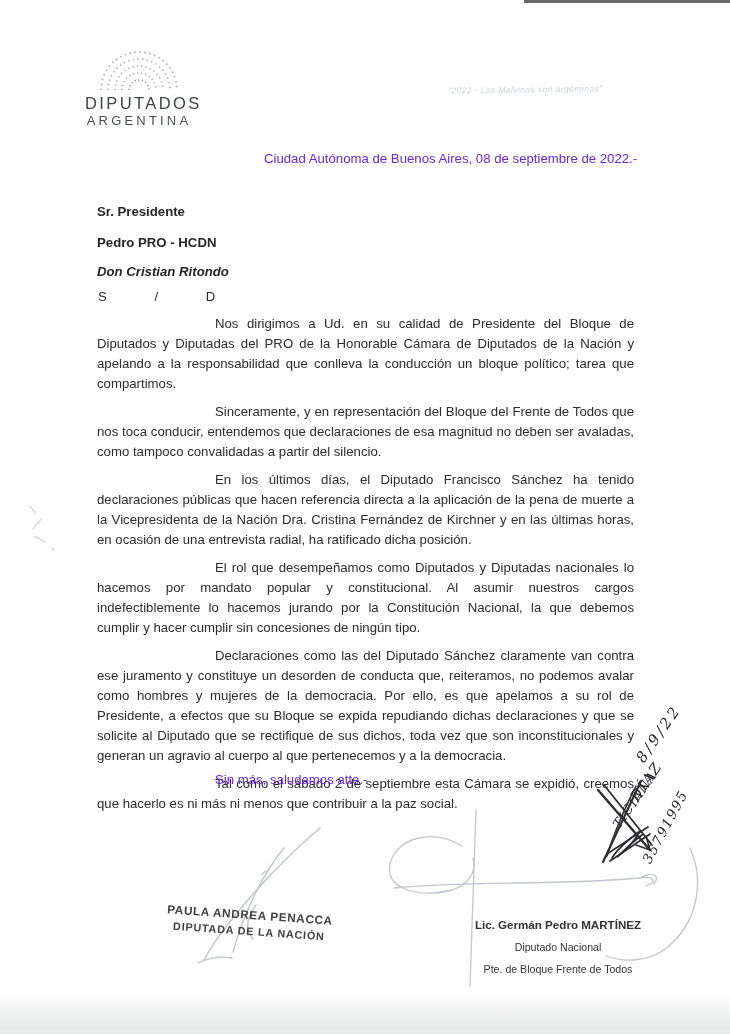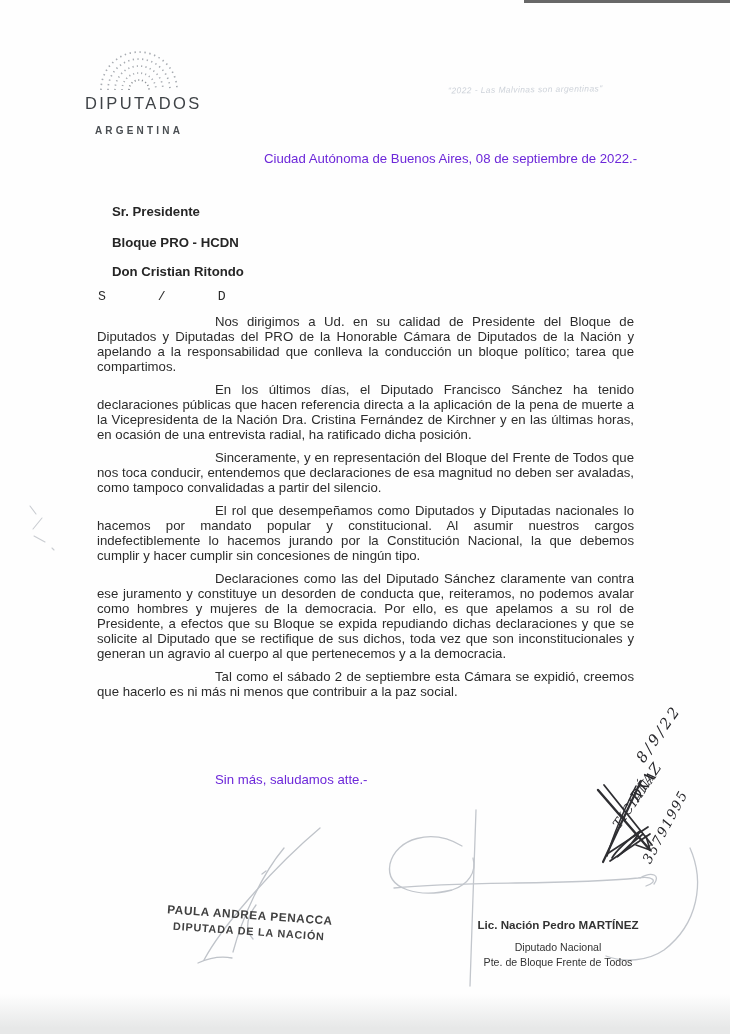--- a/index.html
+++ b/index.html
@@ -5,54 +5,54 @@
   html,body{margin:0;padding:0;background:#888;}
   .page{
     position:relative;width:730px;height:1034px;margin:0 auto;
     background:#fefefe;overflow:hidden;
     font-family:"Liberation Sans",sans-serif;color:#2d2d2d;
   }
   
   .logo{position:absolute;left:85px;top:40px;width:108px;text-align:center;}
   .logo-arc{display:block;margin:0 auto 2px auto;}
   .logo-title{font-size:16.5px;letter-spacing:2.4px;font-weight:500;color:#3f4347;}
-  .logo-sub{font-size:10px;letter-spacing:3.2px;font-weight:700;color:#4a4e52;margin-top:12px;}
+  .logo-sub{font-size:13px;letter-spacing:3.2px;font-weight:400;color:#4a4e52;margin-top:0;}
   .motto{
     position:absolute;left:448px;top:84px;width:210px;
     font-size:8.5px;font-style:italic;letter-spacing:.4px;
     color:#ced3da;transform:rotate(-.8deg);
   }
   .edge-line{position:absolute;left:524px;top:0;width:206px;height:3px;background:#4d4d4d;opacity:.85;}
   
   .dateline{position:absolute;left:264px;top:151px;font-size:13.2px;color:#6d28d9;}
-  .addr{position:absolute;left:97px;font-size:13.2px;font-weight:bold;color:#262626;margin-left:15px;}
-  .addr1{top:204px;} .addr2{top:235px;} .addr3{top:264px;}
-  .sd{position:absolute;left:98px;top:289px;font-size:13.2px;color:#2b2b2b;font-family:Liberation Mono, monospace;}
+  .addr{position:absolute;left:97px;font-size:13.2px;font-weight:bold;color:#262626;}
+  .addr1{top:204px;} .addr2{top:235px;} .addr3{top:264px;font-style:italic;}
+  .sd{position:absolute;left:98px;top:289px;font-size:13.2px;color:#2b2b2b;}
   .sd span{display:inline-block;}
   .sd .sl{margin:0 0 0 44px;} .sd .dd{margin-left:44px;}
   .body-text{position:absolute;left:97px;top:314px;width:537px;}
   .body-text p{
-    margin:0 0 8px 0;font-size:13.2px;line-height:15px;
+    margin:0 0 8px 0;font-size:13.2px;line-height:20px;
     text-align:justify;text-indent:118px;color:#2c2c2c;
   }
   .closing{
     position:absolute;left:97px;top:772px;width:537px;
     font-size:13.2px;text-indent:118px;color:#6d28d9;
   }
   
   .sig-left{
     position:absolute;left:152px;top:908px;width:195px;text-align:center;
     transform:rotate(4deg);color:#414141;
   }
   .sig-left .nm{font-size:11.8px;font-weight:bold;letter-spacing:.6px;}
   .sig-left .tt{font-size:10.8px;font-weight:bold;letter-spacing:.8px;margin-top:3px;}
   .sig-right{position:absolute;left:448px;top:918px;width:220px;text-align:center;color:#333;}
   .sig-right .nm{font-size:11.6px;font-weight:bold;}
   .sig-right .t1{font-size:10.6px;margin-top:10px;}
-  .sig-right .t2{font-size:10.6px;margin-top:3px;}
+  .sig-right .t2{font-size:10.6px;margin-top:10px;}
   
   .hw{
     position:absolute;font-family:"DejaVu Serif",serif;font-style:italic;
     color:#27272b;white-space:nowrap;transform-origin:0 100%;
   }
   .hw-date{left:647px;top:748px;font-size:15px;letter-spacing:3px;transform:rotate(-55deg);}
   .hw-l1{left:640px;top:788px;font-size:14.5px;letter-spacing:1.5px;transform:rotate(-55deg);}
   .hw-l2{left:622px;top:816px;font-size:13px;letter-spacing:1px;transform:rotate(-55deg);}
   .hw-num{left:653px;top:850px;font-size:13.5px;letter-spacing:1.5px;transform:rotate(-62deg);}
   .overlay{position:absolute;left:0;top:0;pointer-events:none;}
@@ -80,32 +80,32 @@
     </svg>
     <div class="logo-title">DIPUTADOS</div>
     <div class="logo-sub">ARGENTINA</div>
   </div>
 
   <div class="motto">"2022 - Las Malvinas son argentinas"</div>
 
   <div class="dateline">Ciudad Autónoma de Buenos Aires, 08 de septiembre de 2022.-</div>
 
   <div class="addr addr1">Sr. Presidente</div>
-  <div class="addr addr2">Bloque PRO - HCDN</div>
+  <div class="addr addr2">Pedro PRO - HCDN</div>
   <div class="addr addr3">Don Cristian Ritondo</div>
   <div class="sd">
     <span>S</span>
     <span class="sl">/</span>
     <span class="dd">D</span>
   </div>
 
   <div class="body-text">
     <p>Nos dirigimos a Ud. en su calidad de Presidente del Bloque de Diputados y Diputadas del PRO de la Honorable Cámara de Diputados de la Nación y apelando a la responsabilidad que conlleva la conducción un bloque político; tarea que compartimos.</p>
+    <p>Sinceramente, y en representación del Bloque del Frente de Todos que nos toca conducir, entendemos que declaraciones de esa magnitud no deben ser avaladas, como tampoco convalidadas a partir del silencio.</p>
     <p>En los últimos días, el Diputado Francisco Sánchez ha tenido declaraciones públicas que hacen referencia directa a la aplicación de la pena de muerte a la Vicepresidenta de la Nación Dra. Cristina Fernández de Kirchner y en las últimas horas, en ocasión de una entrevista radial, ha ratificado dicha posición.</p>
-    <p>Sinceramente, y en representación del Bloque del Frente de Todos que nos toca conducir, entendemos que declaraciones de esa magnitud no deben ser avaladas, como tampoco convalidadas a partir del silencio.</p>
     <p>El rol que desempeñamos como Diputados y Diputadas nacionales lo hacemos por mandato popular y constitucional. Al asumir nuestros cargos indefectiblemente lo hacemos jurando por la Constitución Nacional, la que debemos cumplir y hacer cumplir sin concesiones de ningún tipo.</p>
     <p>Declaraciones como las del Diputado Sánchez claramente van contra ese juramento y constituye un desorden de conducta que, reiteramos, no podemos avalar como hombres y mujeres de la democracia. Por ello, es que apelamos a su rol de Presidente, a efectos que su Bloque se expida repudiando dichas declaraciones y que se solicite al Diputado que se rectifique de sus dichos, toda vez que son inconstitucionales y generan un agravio al cuerpo al que pertenecemos y a la democracia.</p>
     <p>Tal como el sábado 2 de septiembre esta Cámara se expidió, creemos que hacerlo es ni más ni menos que contribuir a la paz social.</p>
   </div>
 
   <div class="closing">Sin más, saludamos atte.-</div>
 
   <div class="hw hw-date">8/9/22</div>
   <div class="hw hw-l1">DÍAZ</div>
   <div class="hw hw-l2">TICIANA</div>
@@ -149,19 +149,19 @@
       <path d="M34,536 l11,6"></path>
       <path d="M52,548 l2,2"></path>
     </g>
   </svg>
 
   <div class="sig-left">
     <div class="nm">PAULA ANDREA PENACCA</div>
     <div class="tt">DIPUTADA DE LA NACIÓN</div>
   </div>
   <div class="sig-right">
-    <div class="nm">Lic. Nación Pedro MARTÍNEZ</div>
+    <div class="nm">Lic. Germán Pedro MARTÍNEZ</div>
     <div class="t1">Diputado Nacional</div>
     <div class="t2">Pte. de Bloque Frente de Todos</div>
   </div>
 
   <div class="bottom-shade"></div>
 </div>
 
 </body></html>

